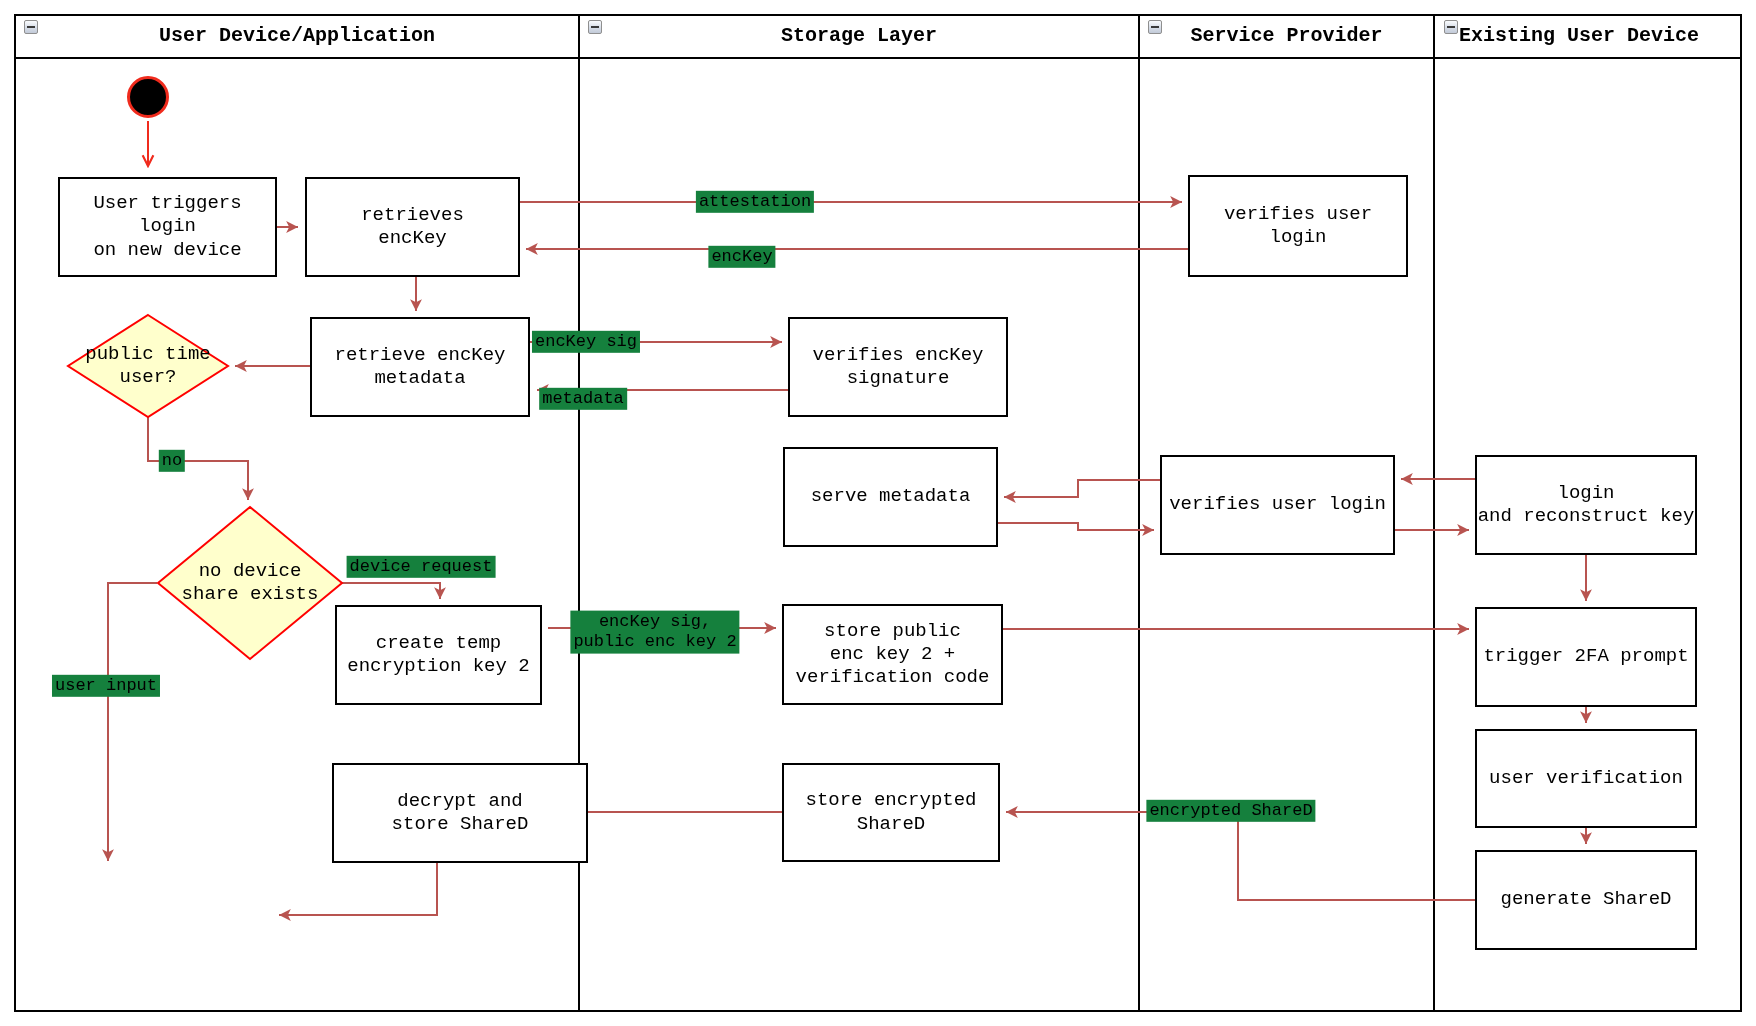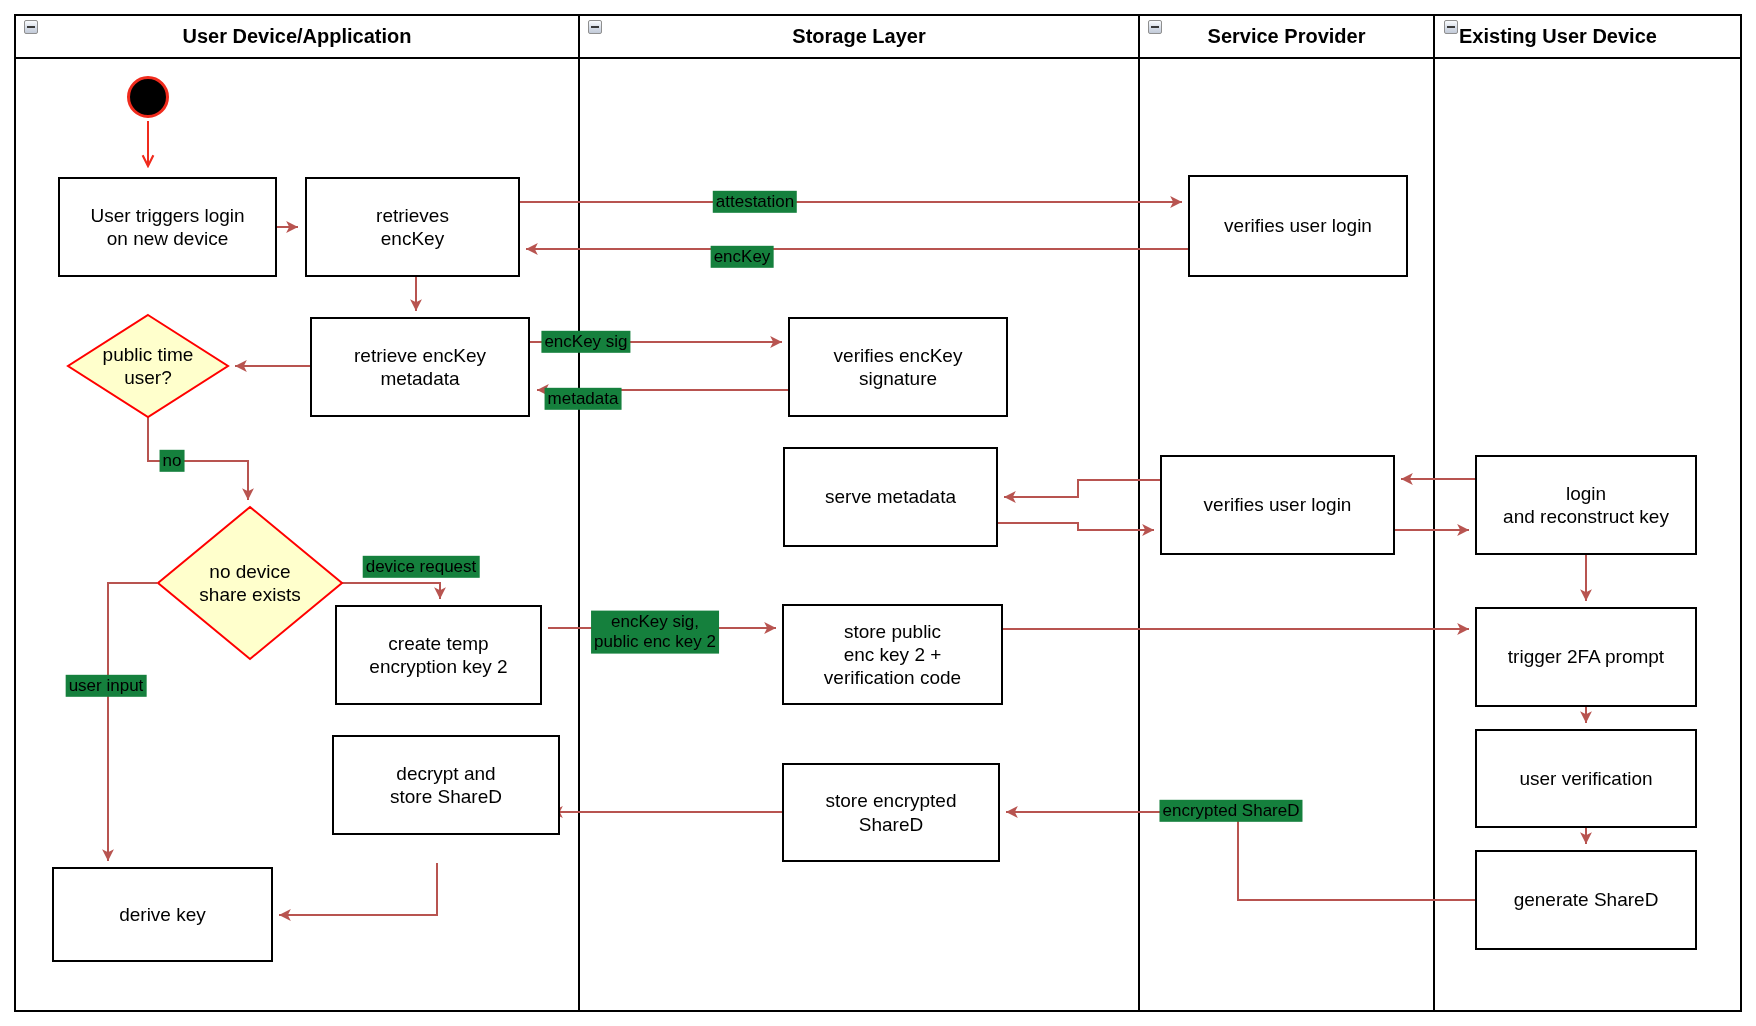--- a/index.html
+++ b/index.html
@@ -1,18 +1,18 @@
 <!DOCTYPE html>
 <html style="--arrow: #b85450; --start-stroke: #f02b1d; --decision-fill: #ffffcc; --decision-stroke: #ff0000;"><head>
 <meta charset="utf-8">
 <style>
   html,body{margin:0;padding:0;background:#ffffff;}
   .canvas{
     position:relative;width:1756px;height:1026px;background:#fff;
-    font-family:Liberation Sans, sans-serif;color:#000;overflow:hidden;
+    font-family:Liberation Mono, monospace;color:#000;overflow:hidden;
   }
   
   .pool{position:absolute;left:14px;top:14px;width:1728px;height:998px;border:2px solid #000;box-sizing:border-box;background:#fff;}
   .lane-divider{position:absolute;top:0;width:2px;height:994px;background:#000;}
   .header-line{position:absolute;left:0;top:41px;width:100%;height:2px;background:#000;}
   .lane-title{
     position:absolute;top:16px;height:40px;line-height:40px;
     font-weight:bold;font-size:20px;text-align:center;z-index:1;
   }
   .collapse-btn{
@@ -158,30 +158,27 @@
     </div>
   <div class="node" style="left:1475px;top:607px;width:222px;height:100px;">
       <span>trigger 2FA prompt</span>
     </div>
   <div class="node" style="left:1475px;top:850px;width:222px;height:100px;">
       <span>generate ShareD</span>
     </div>
   <div class="node" style="left:1475px;top:729px;width:222px;height:99px;">
       <span>user verification</span>
     </div>
-  <div class="node" style="left:332px;top:735px;width:228px;height:100px;">
+  <div class="node" style="left:332px;top:763px;width:256px;height:100px;">
       <span>decrypt and
 store ShareD</span>
     </div>
   <div class="node" style="left:782px;top:763px;width:218px;height:99px;">
       <span>store encrypted
 ShareD</span>
-    </div>
-  <div class="node" style="left:52px;top:867px;width:221px;height:95px;">
-      <span>derive key</span>
     </div>
 
   <div class="decision-label" style="left:148px;top:366px;">public time
 user?</div>
   <div class="decision-label" style="left:250px;top:583px;">no device
 share exists</div>
 
   <div class="elabel" style="left:755px;top:202px;">attestation</div>
   <div class="elabel" style="left:742px;top:257px;">encKey</div>
   <div class="elabel" style="left:586px;top:342px;">encKey sig</div>

